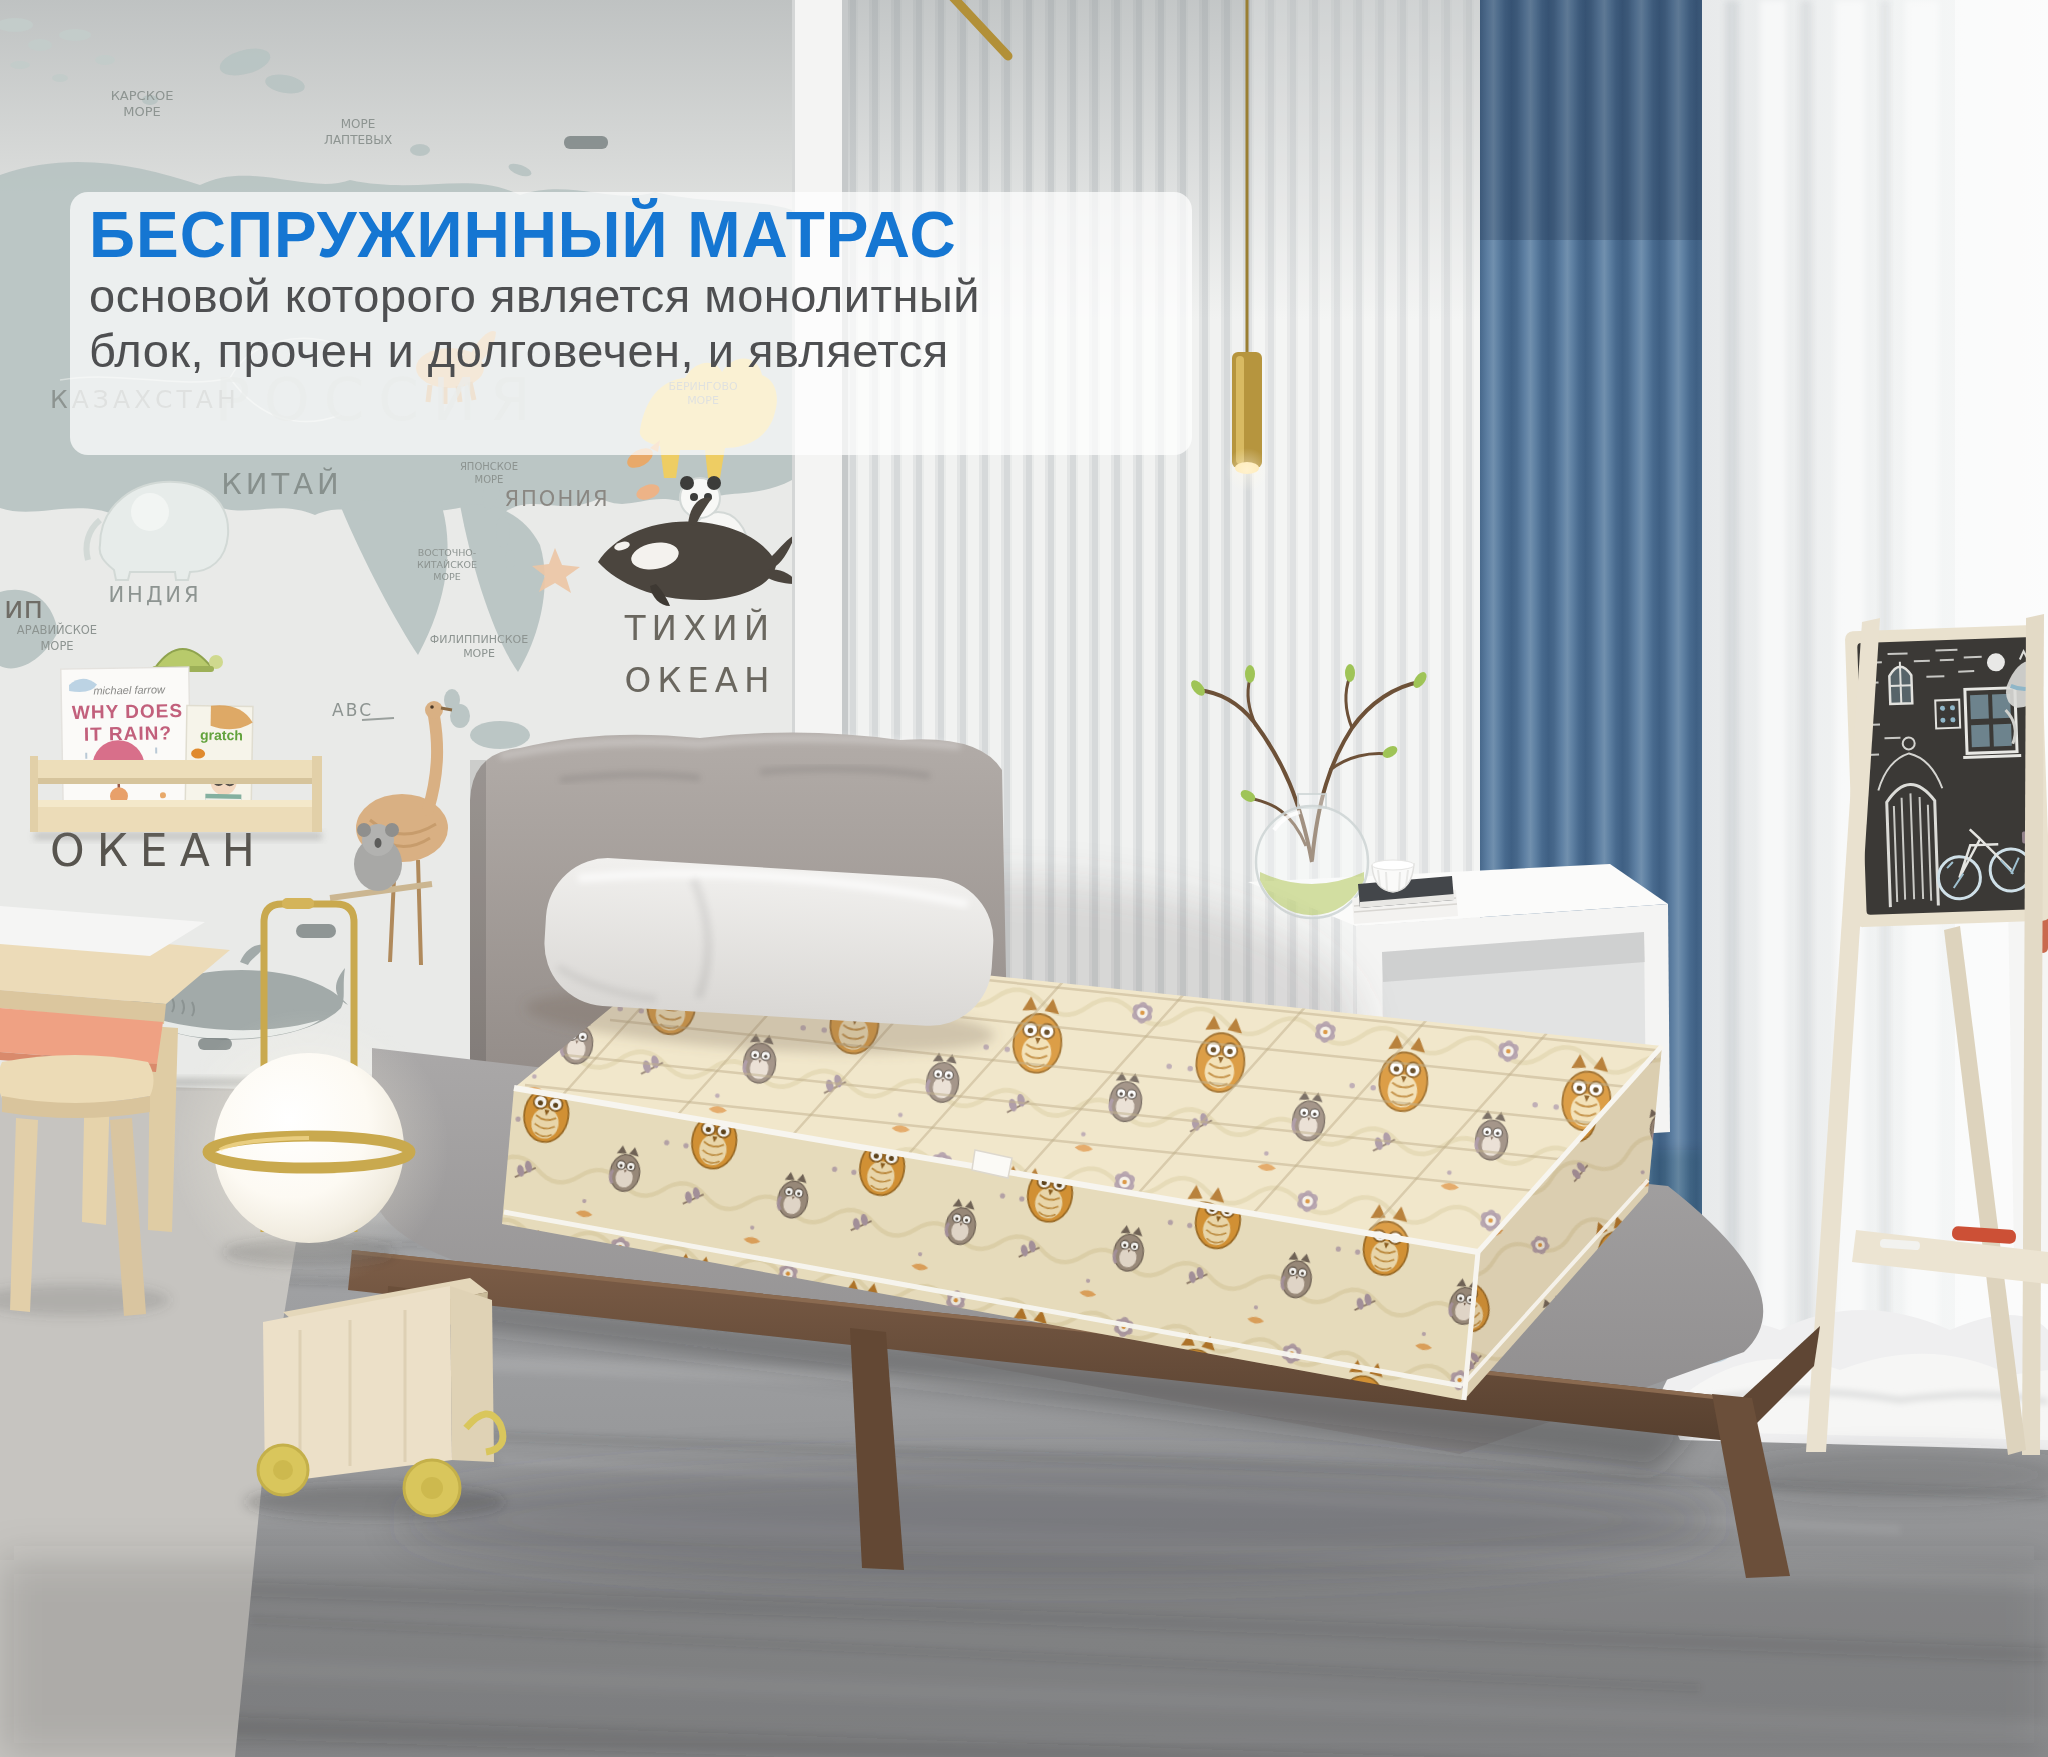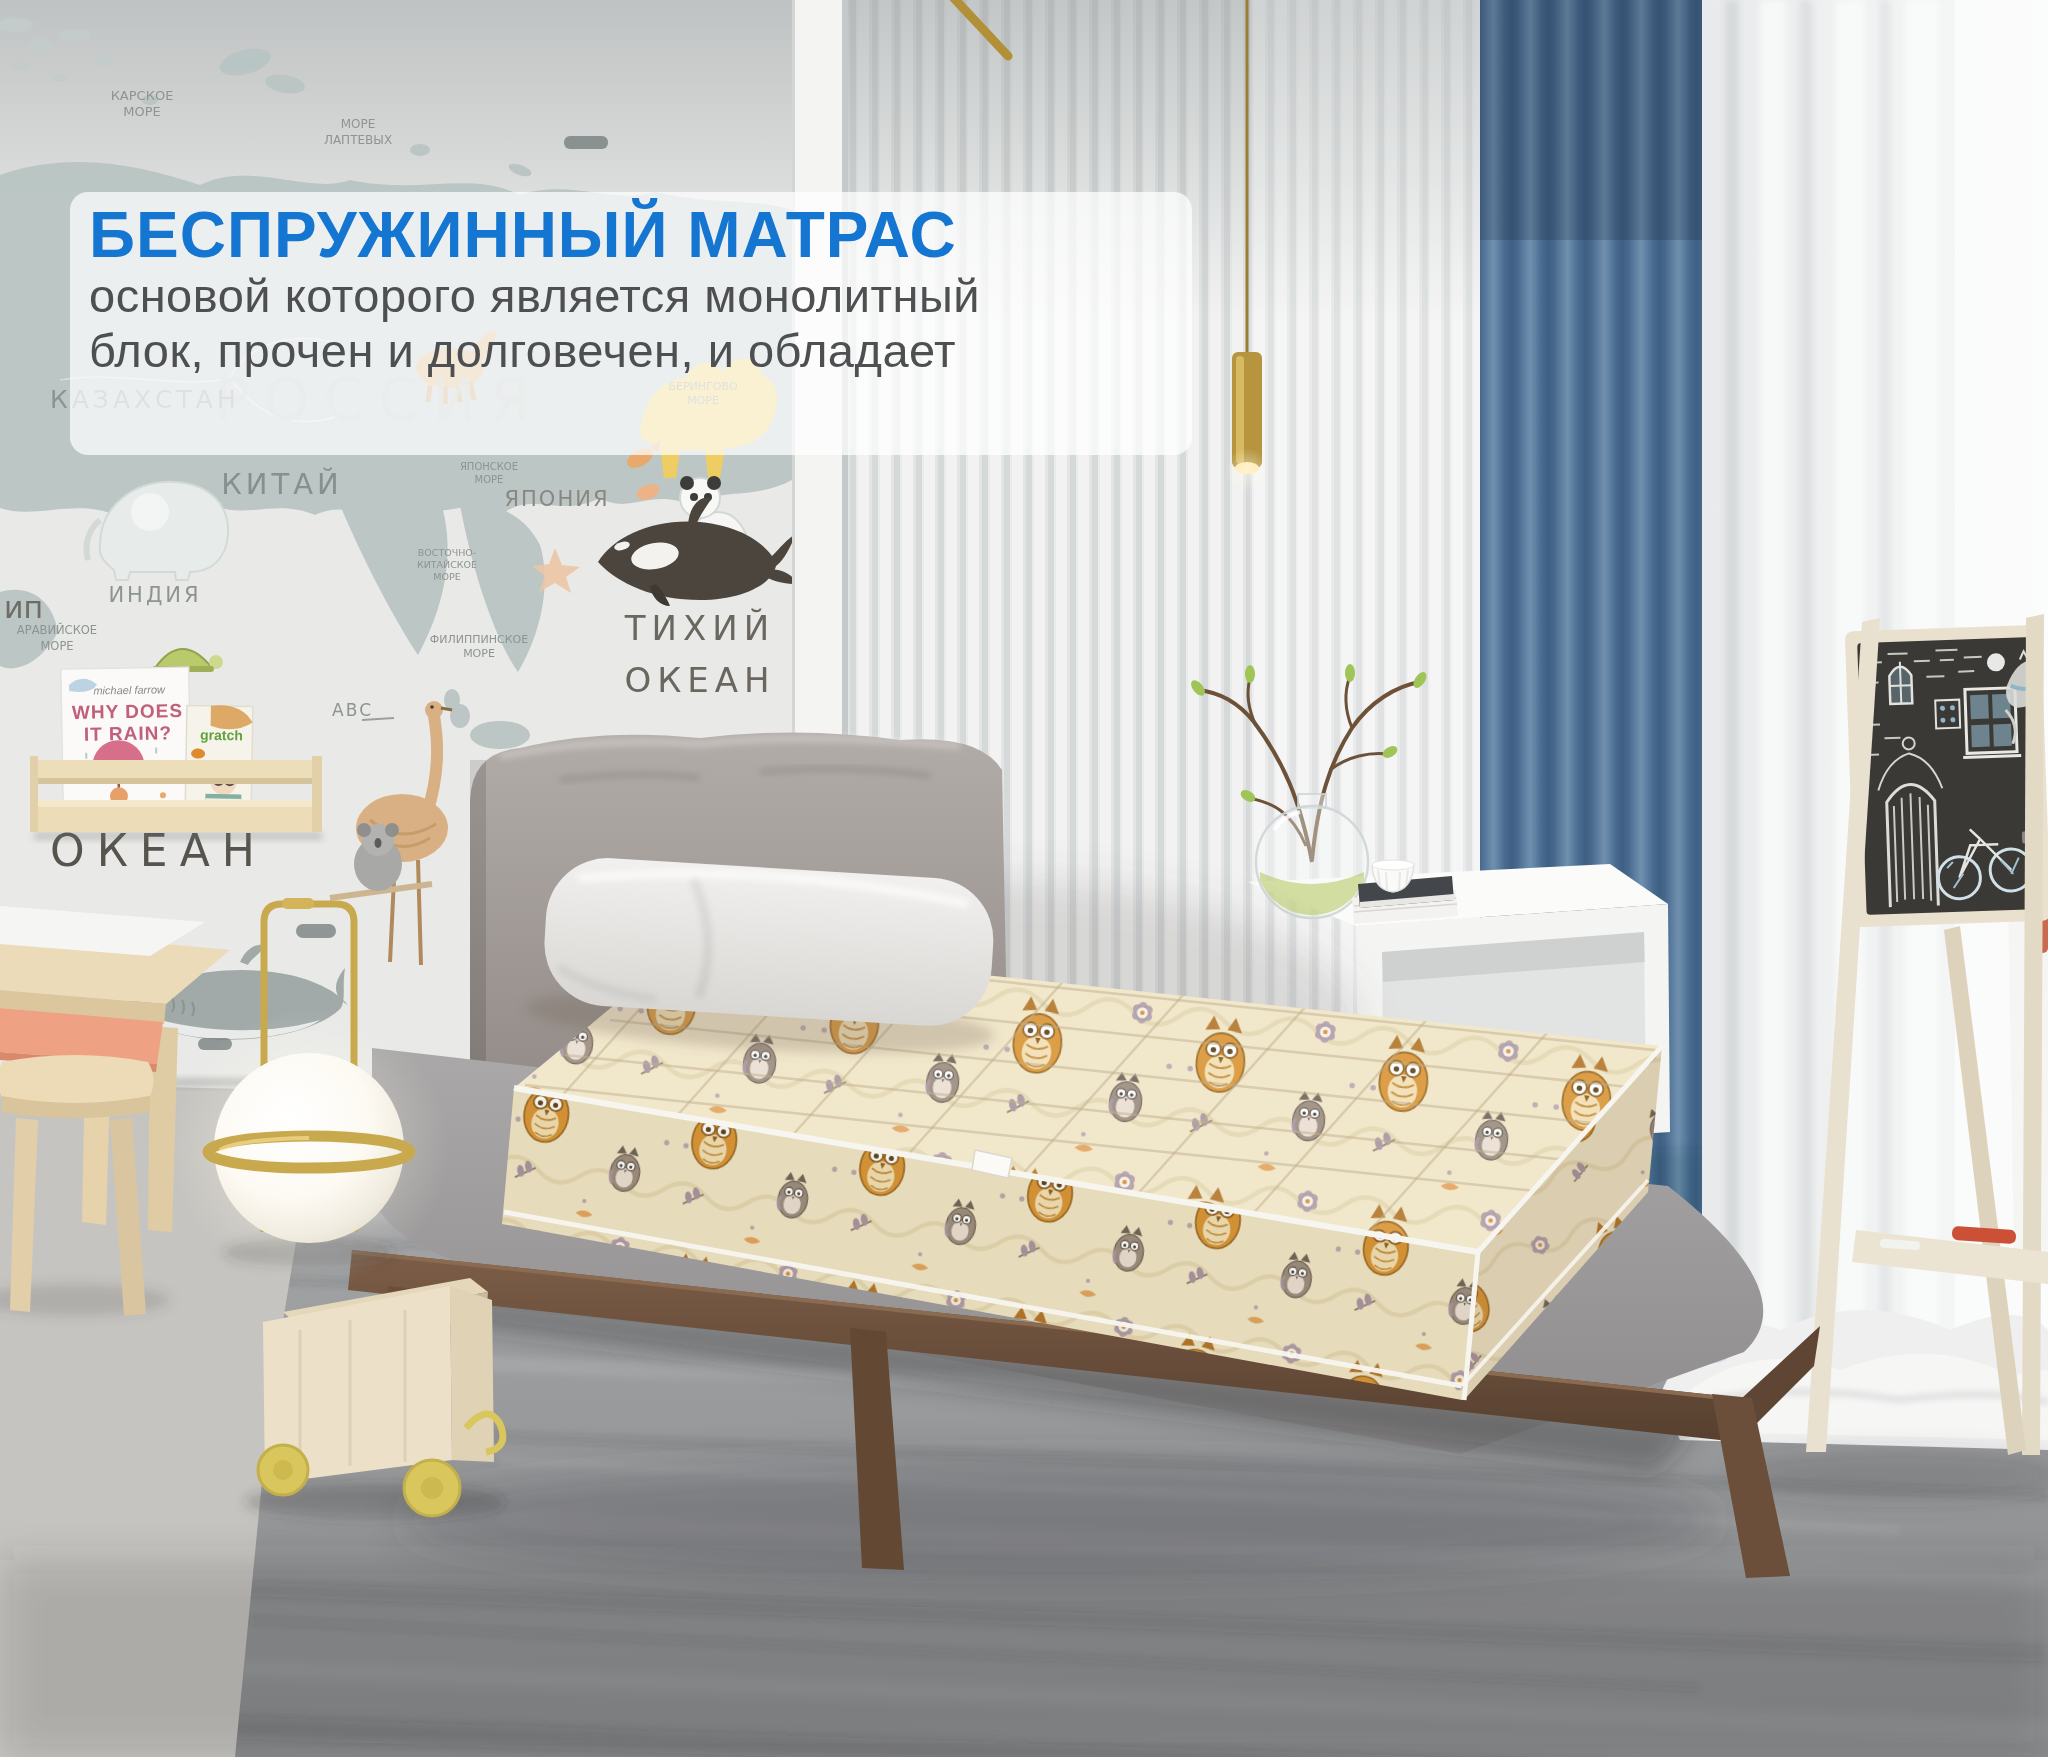--- a/index.html
+++ b/index.html
@@ -604,15 +604,15 @@
     <circle cx="283" cy="1470" r="25" fill="#d9c65c" stroke="#c4b04a" stroke-width="3"></circle>
     <circle cx="283" cy="1470" r="10" fill="#cdb94e"></circle>
     <circle cx="432" cy="1488" r="28" fill="#d9c65c" stroke="#c4b04a" stroke-width="3"></circle>
     <circle cx="432" cy="1488" r="11" fill="#cdb94e"></circle>
   </g>
 </svg>
 
 <div class="caption">
   <div class="cap-title">БЕСПРУЖИННЫЙ МАТРАС</div>
   <div class="cap-line">основой которого является монолитный</div>
-  <div class="cap-line">блок, прочен и долговечен, и обладает</div>
+  <div class="cap-line">блок, прочен и долговечен, и является</div>
 </div>
 
 </div>
 </body></html>

